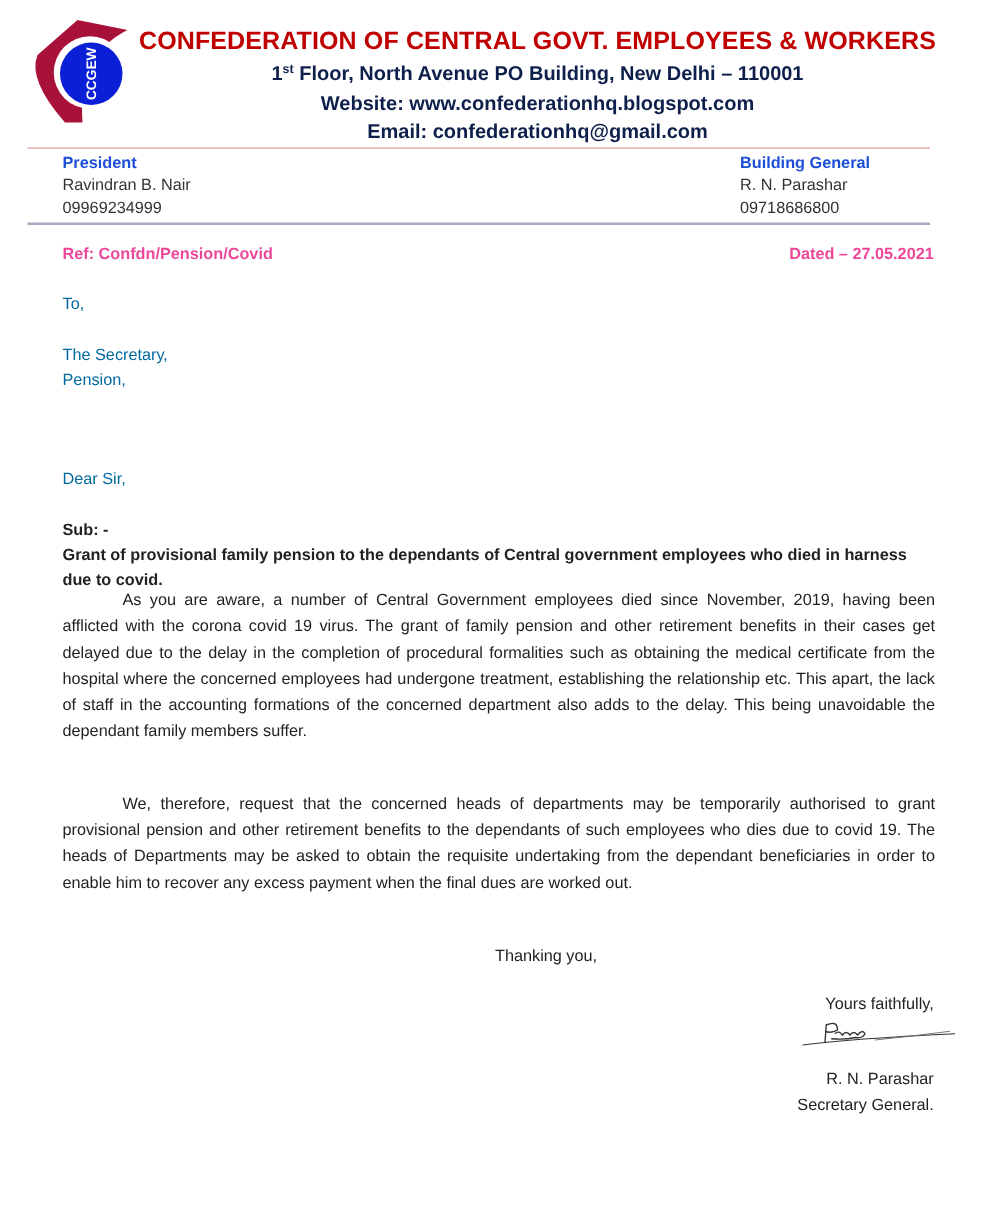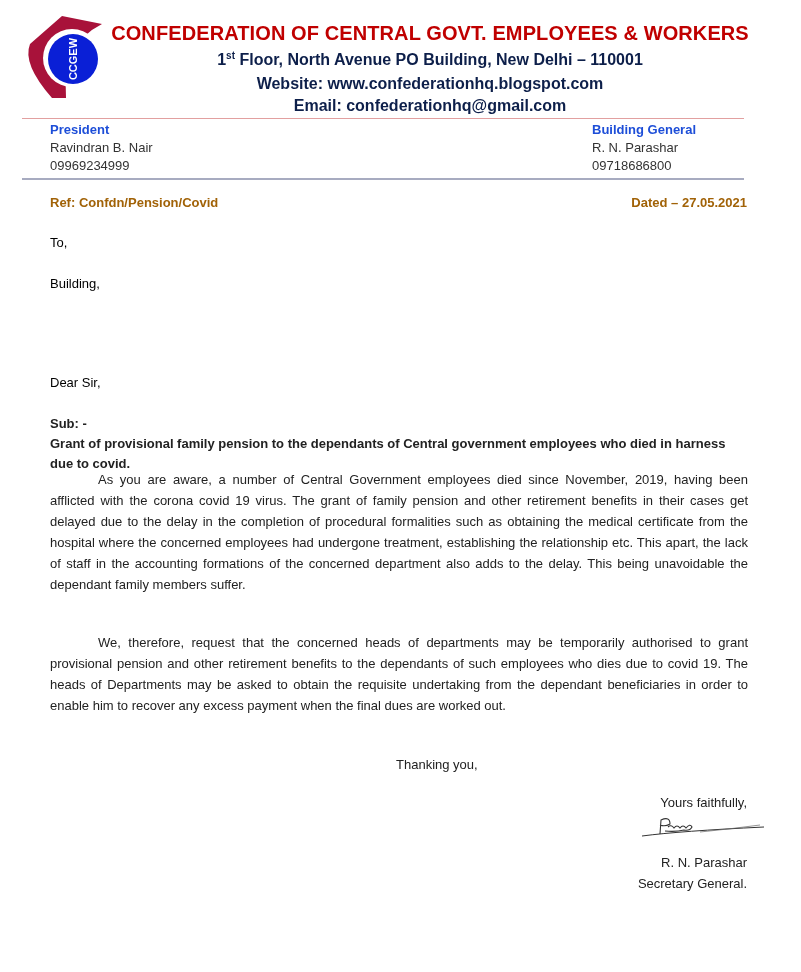--- a/index.html
+++ b/index.html
@@ -13,23 +13,23 @@
   .org-title { left: 100px; top: 22px; width: 660px; text-align: center; color: #c00000; font-weight: bold; font-size: 20px; letter-spacing: 0.1px; white-space: nowrap; }
   .addr-line { left: 100px; width: 660px; text-align: center; color: #0d1f4a; font-weight: bold; font-size: 16px; white-space: nowrap; }
   .addr-line sup { font-size: 10px; }
 
   .rule-top { left: 22px; top: 118px; width: 722px; height: 1px; background: #e2a0a0; }
   .rule-bottom { left: 22px; top: 178px; width: 722px; height: 2px; background: #a7abc0; }
 
   .office { font-size: 13px; line-height: 18px; color: #333; }
   .office .role { color: #1d4ed8; font-weight: bold; }
 
-  .ref { font-size: 13px; font-weight: bold; color: #a16207; white-space: nowrap; }
+  .ref { font-size: 13px; font-weight: bold; color: #ec4899; white-space: nowrap; }
 
-  .letter { font-size: 13px; line-height: 20px; color: #000000; }
+  .letter { font-size: 13px; line-height: 20px; color: #0369a1; }
   .para { left: 50px; width: 698px; font-size: 13px; line-height: 21px; text-align: justify; color: #222; }
   .indent { display: inline-block; width: 48px; }
 
   .subj { left: 50px; top: 414px; width: 698px; font-size: 13px; line-height: 20px; font-weight: bold; color: #222; display: flex; flex-direction: column; }
   .subj .lbl { width: 50px; flex: none; white-space: nowrap; }
   .subj .txt { flex: 1; }
 
   .closing { font-size: 13px; color: #222; white-space: nowrap; }
 </style>
 </head>
@@ -63,21 +63,22 @@
   <div>09718686800</div>
 </div>
 
 <div class="abs rule-bottom"></div>
 
 <div class="abs ref" style="left:50px; top:195px;">Ref: Confdn/Pension/Covid</div>
 <div class="abs ref" style="right:54px; top:195px;">Dated – 27.05.2021</div>
 
 <div class="abs letter" style="left:50px; top:233px;">To,</div>
 <div class="abs letter" style="left:50px; top:274px;">
-  <div>Building,</div>
+  <div>The Secretary,</div>
+  <div>Pension,</div>
 </div>
 <div class="abs letter" style="left:50px; top:373px;">Dear Sir,</div>
 
 <div class="abs subj">
   <span class="lbl">Sub: -</span>
   <span class="txt">Grant of provisional family pension to the dependants of Central government employees who died in harness due to covid.</span>
 </div>
 
 <div class="abs para" style="top:469px;"><span class="indent"></span><span>As you are aware, a number of Central Government employees died since November, 2019, having been afflicted with the corona covid 19 virus.  The grant of family pension and other retirement benefits in their cases get delayed  due to the delay in the completion of procedural formalities such as obtaining the medical certificate from the hospital where the concerned employees had undergone treatment, establishing the relationship etc.  This apart, the lack of staff in the accounting formations of the concerned department also adds to the delay.  This being unavoidable the dependant family members suffer.</span></div>
 <div class="abs para" style="top:632px;"><span class="indent"></span><span>We, therefore, request that the concerned heads of departments may be temporarily authorised to grant provisional pension and other retirement benefits to the dependants of such employees who dies due to covid 19.  The heads of Departments may be asked to obtain the requisite undertaking from the dependant beneficiaries in order to enable him to recover any excess payment when the final dues are worked out.</span></div>

